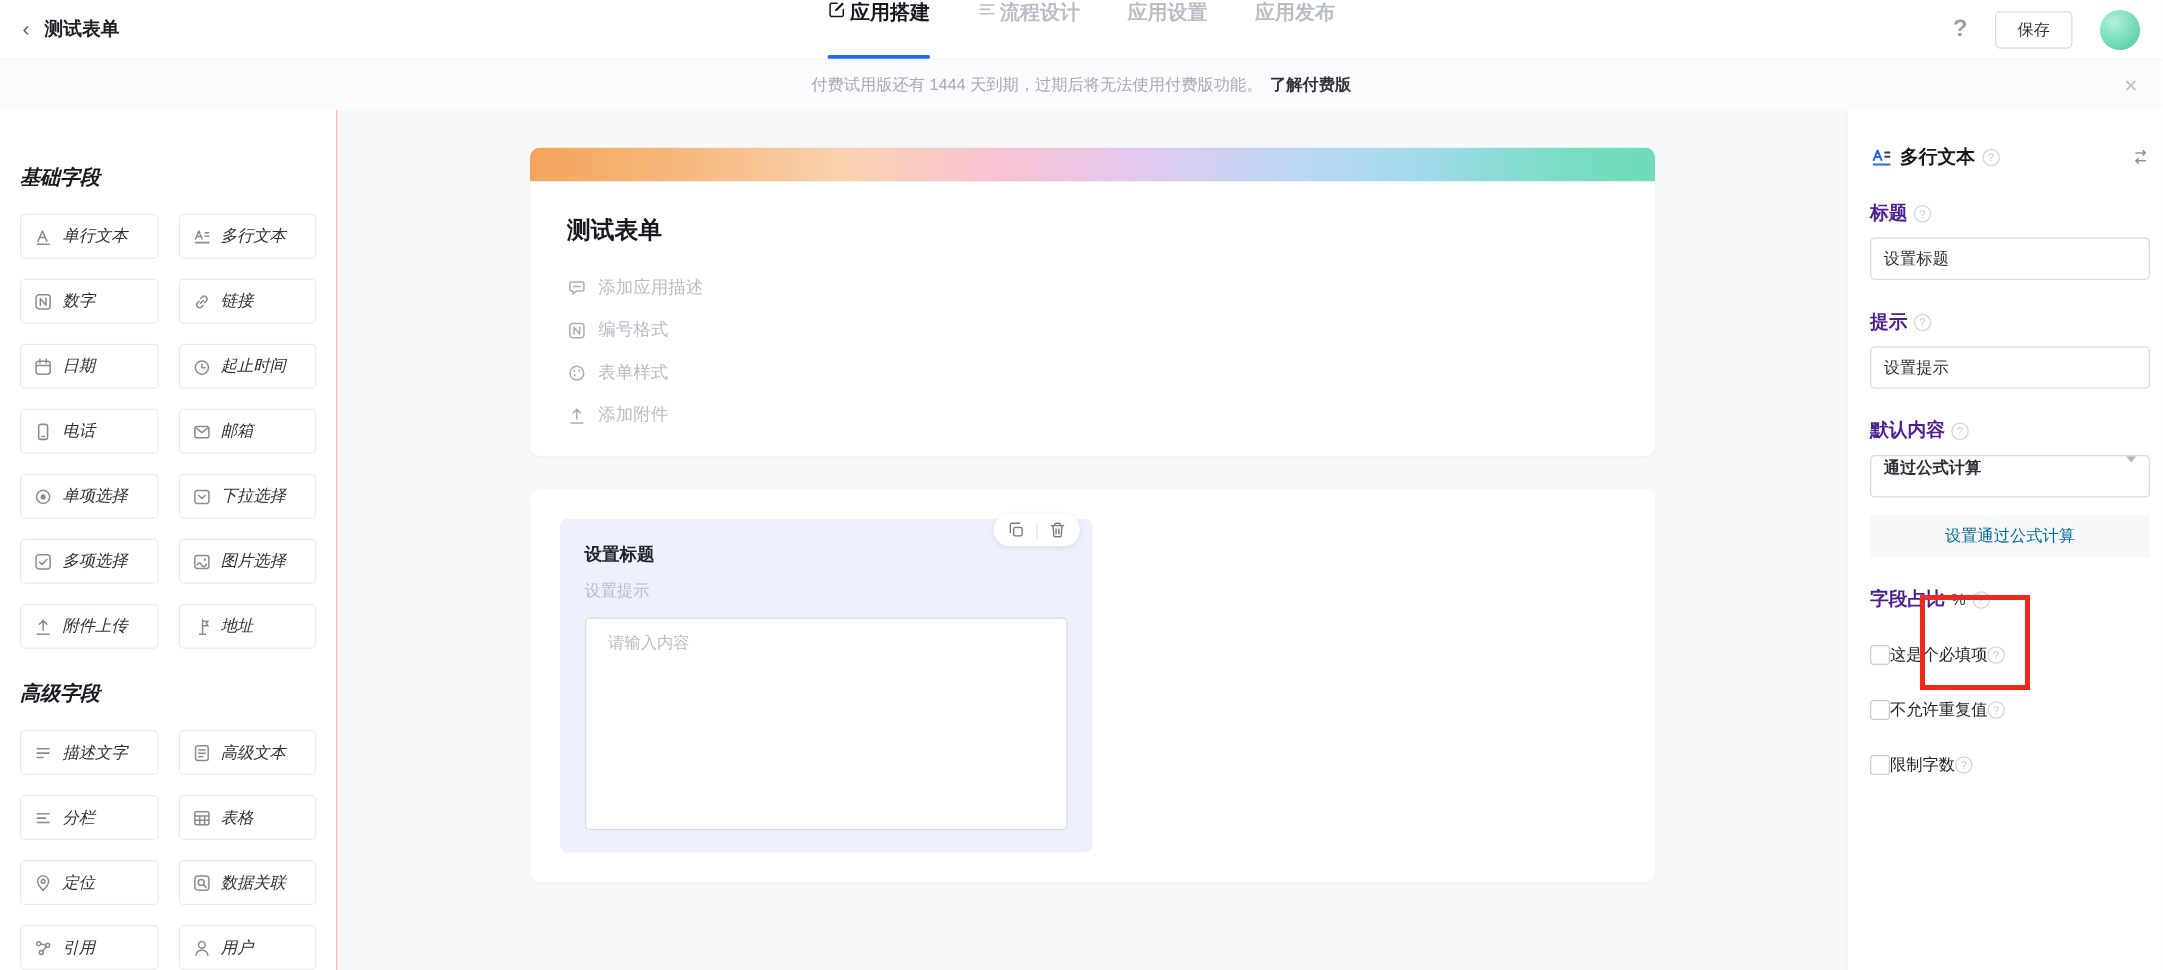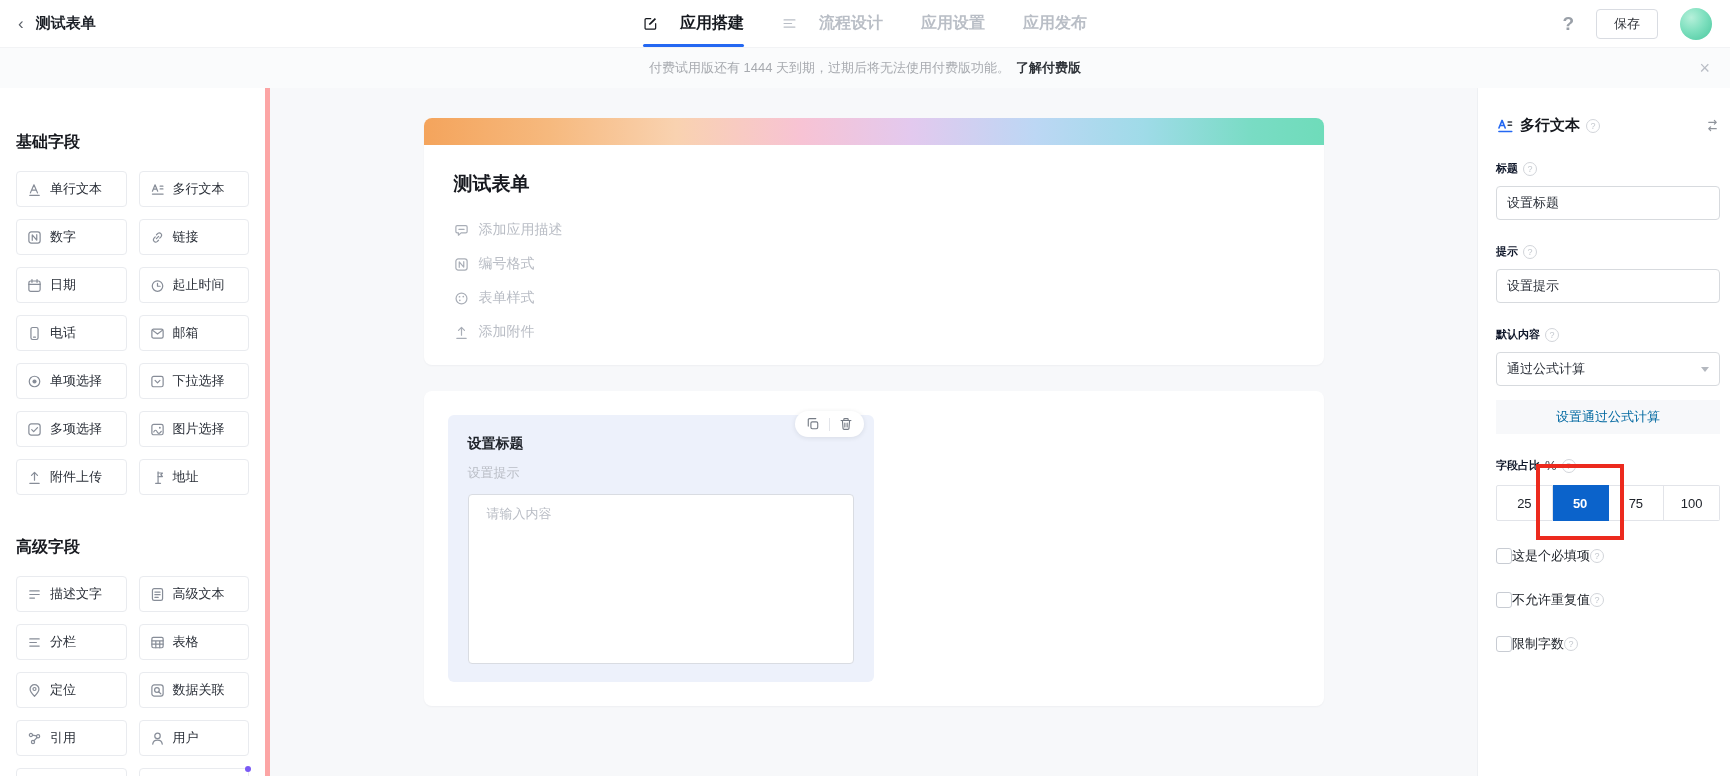--- a/index.html
+++ b/index.html
@@ -6,40 +6,40 @@
   html,body { background:#fff; }
   body { font-family:"Liberation Sans","DejaVu Sans",sans-serif; color:#20242b; }
   .app { position:relative; width:1730px; height:776px; background:#fff; overflow:hidden; }
 
   
   .topbar { position:relative; height:48px; display:flex; align-items:center; padding:0 18px; background:#fff; border-bottom:1px solid #f2f3f5; }
   .back-group { display:flex; align-items:center; gap:12px; }
   .back-arrow { font-size:17px; color:#5b6068; cursor:pointer; line-height:1; }
   .doc-title { font-size:15px; font-weight:bold; color:#1b1f26; }
   .tabs { position:absolute; left:50%; top:0; transform:translateX(-50%); height:100%; display:flex; align-items:center; gap:38px; }
-  .tab { position:relative; height:100%; display:flex; align-items:center; gap:22px; font-size:16px; font-weight:bold; color:#b9bec6; cursor:pointer; }
+  .tab { position:relative; height:100%; display:flex; gap:3px; font-size:16px; font-weight:bold; color:#b9bec6; cursor:pointer; }
   .tab.active { color:#16191f; }
   .tab.active .tab-underline { position:absolute; left:0; right:0; bottom:0; height:3px; border-radius:2px; }
   .topbar-right { margin-left:auto; display:flex; align-items:center; gap:22px; }
   .help-q { font-size:19px; font-weight:bold; color:#9aa0a8; cursor:pointer; }
   .save-btn { height:30px; padding:0 17px; background:#fff; border:1px solid #d9dce2; border-radius:4px; font-size:13px; color:#33363c; cursor:pointer; font-family:inherit; }
   .avatar { width:32px; height:32px; border-radius:50%; background:radial-gradient(circle at 35% 30%, #b6f0da 0%, #7fe0bf 45%, #49c79e 100%); cursor:pointer; }
 
   
   .notice { position:relative; height:40px; display:flex; align-items:center; justify-content:center; background:#fafbfc; font-size:13px; color:#a8abb0; }
   .notice-link { color:#2f3339; font-weight:bold; margin-left:6px; cursor:pointer; }
   .notice-close { position:absolute; right:20px; top:50%; transform:translateY(-50%); font-size:18px; color:#b9bdc5; cursor:pointer; line-height:1; }
 
   
   .main { display:flex; height:688px; }
 
   
-  .sidebar { width:270px; background:#fff; border-right:5px solid #fca5a5; padding:44px 16px 0 16px; overflow:hidden; }
+  .sidebar { width:270px; background:#fff; border-right:1px solid #fca5a5; padding:44px 16px 0 16px; overflow:hidden;font-style:italic; }
   .side-section-title { font-size:16px; font-weight:bold; color:#17191f; margin-bottom:18px; }
-  .side-grid { display:grid; grid-template-columns:1fr 1fr; column-gap:12px; row-gap:12px; margin-bottom:42px; }
+  .side-grid { display:grid; grid-template-columns:1fr 1fr; column-gap:12px; row-gap:12px; margin-bottom:26px;gap:16px; }
   .field-btn { position:relative; height:36px; display:flex; align-items:center; gap:8px; padding:0 8px 0 10px; border:1px solid #e9ebef; border-radius:4px; background:#fff; font-size:13px; color:#2a2f38; cursor:pointer; white-space:nowrap; }
   .field-btn .ic { color:#878d98; }
   .corner-dot { position:absolute; top:-3px; right:-3px; width:6px; height:6px; border-radius:50%; }
 
   
   .canvas { flex:1; background:#f7f8fa; overflow:hidden; }
   .form-col { width:900px; margin:30px auto 0; }
   .form-card { background:#fff; border-radius:8px; overflow:hidden; box-shadow:0 1px 2px rgba(30,35,48,.04); }
   .banner { height:27px; background:linear-gradient(90deg,#f4a45c 0%,#f6b97e 14%,#f9d2b0 28%,#f7c3d4 42%,#e3c9ee 54%,#bcd7f4 68%,#9fdbe8 80%,#79dcc4 92%,#6fdcba 100%); }
   .form-card-body { padding:26px 30px 16px; }
@@ -59,25 +59,25 @@
   .card-tools .ic { width:14px; height:14px; color:#767c86; cursor:pointer; }
   .tools-divider { width:1px; height:13px; background:#e3e5ea; }
 
   
   .panel { width:253px; background:#fff; border-left:1px solid #eef0f3; padding:28px 10px 0 18px; overflow:hidden; }
   .panel-head { display:flex; align-items:center; gap:6px; margin-bottom:26px; }
   .panel-type { font-size:15px; font-weight:bold; color:#16191f; }
   .help-circle { width:14px; height:14px; border:1px solid #d2d5da; border-radius:50%; color:#c5c9cf; font-size:9px; line-height:12px; text-align:center; flex:none; }
   .swap-icon { margin-left:auto; color:#8f949c; cursor:pointer; }
   .label-row { display:flex; align-items:center; gap:5px; margin-bottom:10px; }
-  .panel-label { font-size:11px; font-weight:bold; color:#0f172a; }
+  .panel-label { font-size:15px; font-weight:bold; color:#4c1d95; }
   .label-unit { font-size:13px; color:#3c4149; }
   .panel-group { margin-bottom:24px; }
   .panel-input { width:100%; height:34px; border:1px solid #d7dade; border-radius:4px; padding:0 10px; font-size:13px; font-family:inherit; color:#2a2f38; outline:none; background:#fff; }
-  .panel-select { width:100%; height:34px; border:1px solid #d7dade; border-radius:4px; padding:0 10px; font-size:13px; color:#2a2f38; background:#fff; display:flex; align-items:center; justify-content:space-between; cursor:pointer; }
+  .panel-select { width:100%; height:34px; border:1px solid #d7dade; border-radius:4px; padding:0 10px; font-size:13px; color:#2a2f38; background:#fff; display:flex; justify-content:space-between; cursor:pointer;font-weight:bold; }
   .caret-down { width:0; height:0; border-left:4.5px solid transparent; border-right:4.5px solid transparent; border-top:5.5px solid #b4b8bf; }
   .formula-bar { margin-top:14px; height:34px; background:#f7f8fa; display:flex; align-items:center; justify-content:center; font-size:13px; cursor:pointer; }
   .ratio-section { position:relative; margin-bottom:26px; }
   .seg { display:flex; margin-top:12px; }
   .seg-cell { flex:1; height:36px; display:flex; align-items:center; justify-content:center; font-size:13px; color:#20242b; background:#fff; border:1px solid #e2e4e9; border-left-width:0; cursor:pointer; }
   .seg-cell:first-child { border-left-width:1px; border-radius:2px 0 0 2px; }
   .seg-cell:last-child { border-radius:0 2px 2px 0; }
   .red-box { position:absolute; border:4px solid #ec2a1e; pointer-events:none; z-index:5; }
   .check-row { display:flex; align-items:center; gap:0; margin-bottom:26px; cursor:pointer; }
   .checkbox { width:16px; height:16px; border:1px solid #c8ccd3; border-radius:3px; background:#fff; flex:none; }
@@ -519,26 +519,20 @@
         </div>
         <div class="formula-bar" style="color: #0369a1;">设置通过公式计算</div>
       </div>
 
       <div class="ratio-section">
         <div class="label-row">
           <span class="panel-label">字段占比</span>
           <span class="label-unit">%</span>
           <span class="help-circle">?</span>
         </div>
-        <div class="seg" id="ratio-seg">
-            <div class="seg-cell">25</div>
-            <div class="seg-cell" style="background: rgb(11, 99, 203); border-color: rgb(11, 99, 203); color: rgb(255, 255, 255); font-weight: bold;">50</div>
-            <div class="seg-cell">75</div>
-            <div class="seg-cell">100</div>
-          </div>
         <div class="red-box" id="red-box" style="border-color: rgb(236, 42, 30); left: 40px; top: 6px; width: 88px; height: 76px;"></div>
       </div>
 
       <div id="panel-checks">
           <div class="check-row">
             <span class="checkbox"></span>
             <span class="check-label">这是个必填项</span>
             <span class="help-circle">?</span>
           </div>
           <div class="check-row">

